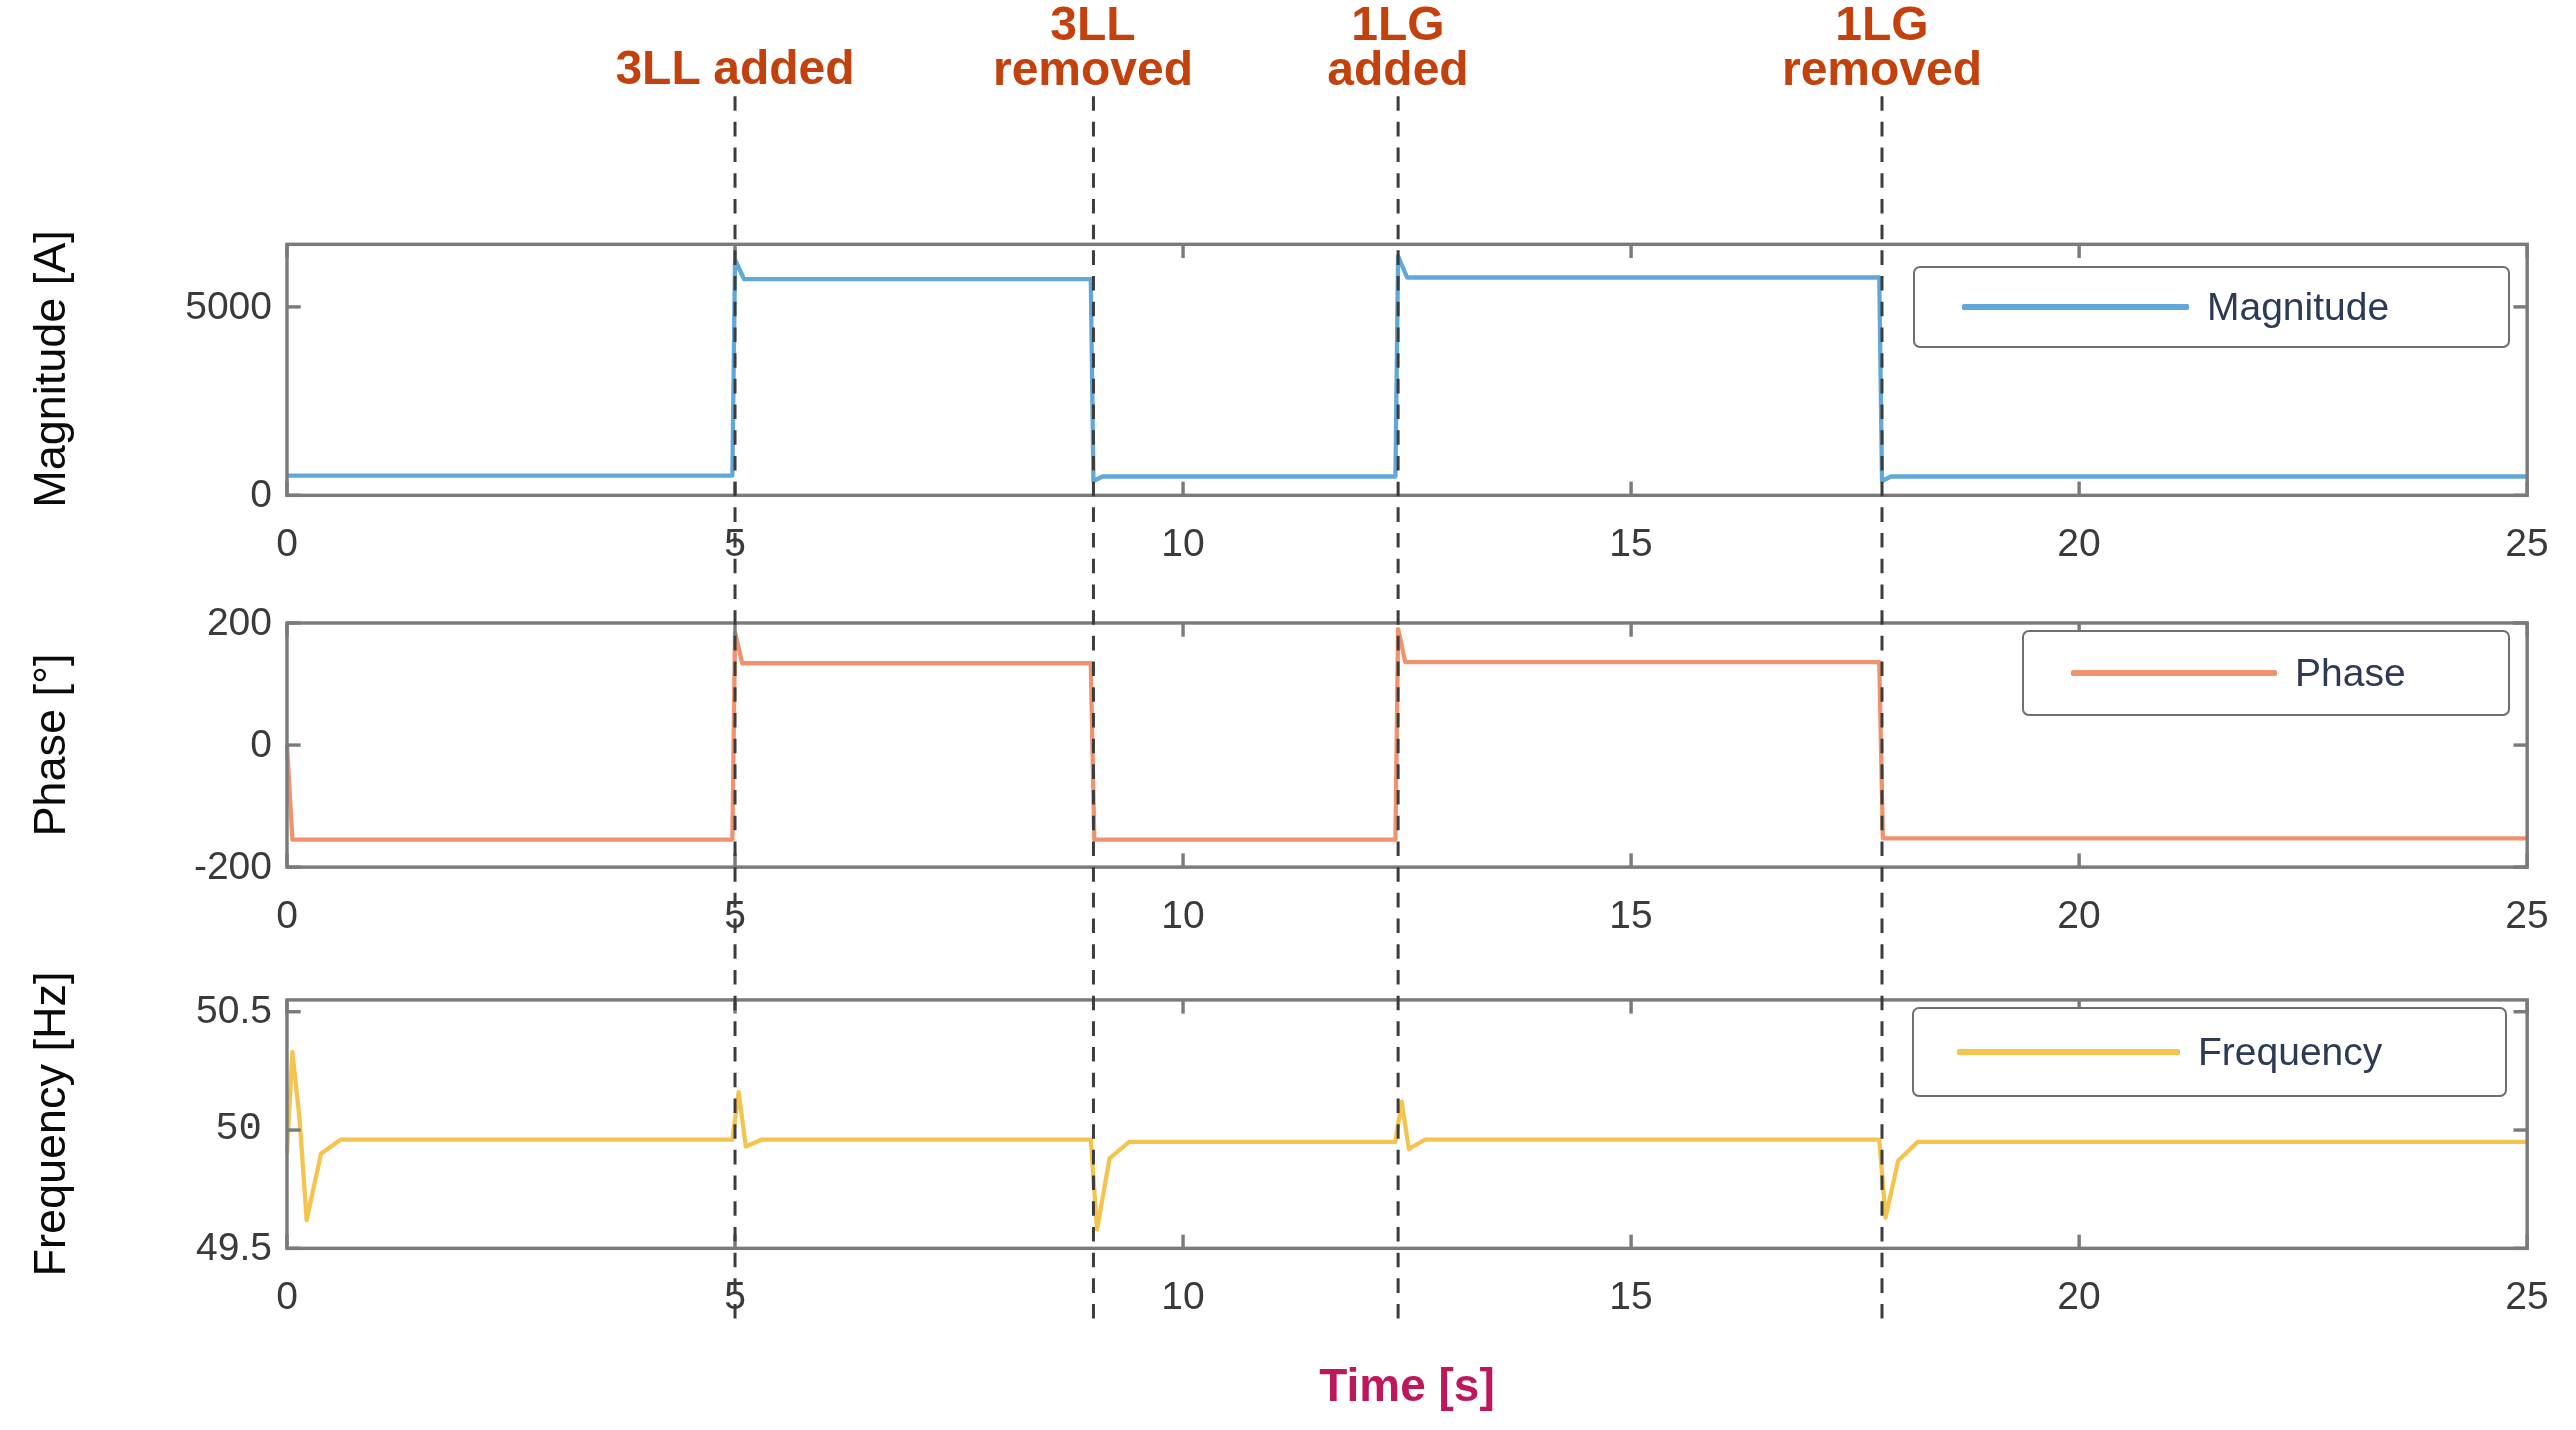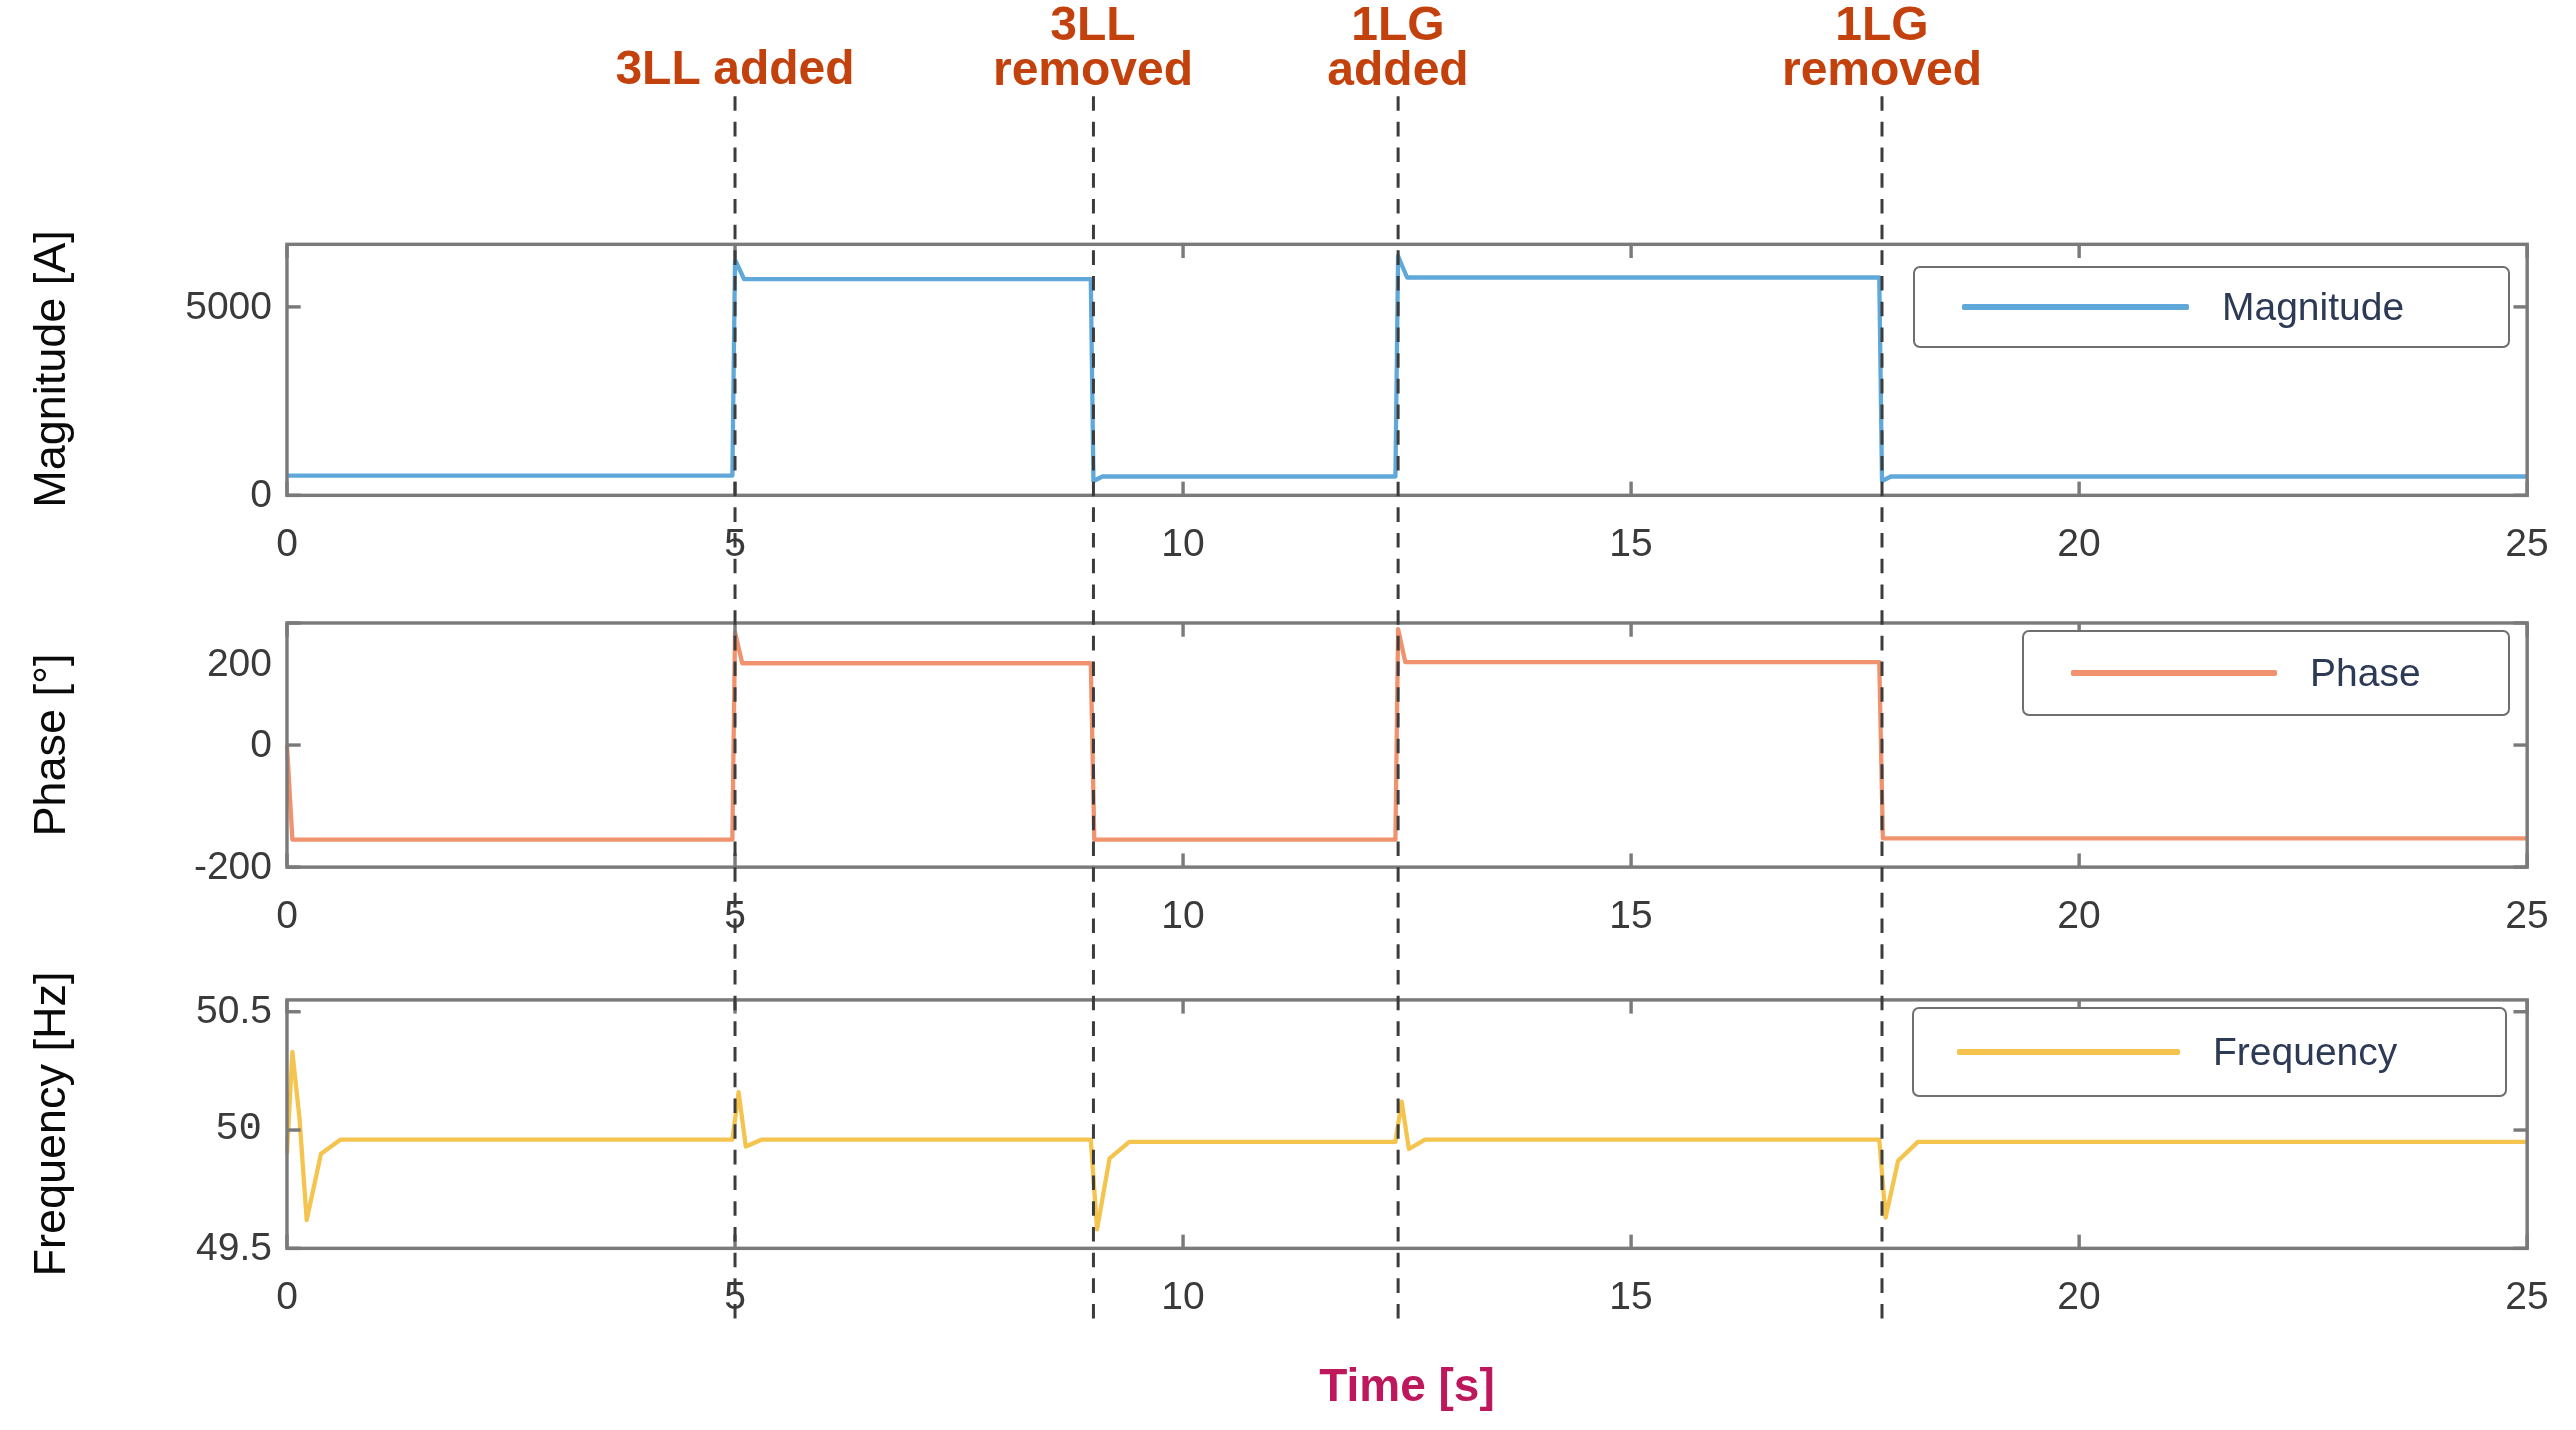--- a/index.html
+++ b/index.html
@@ -13,21 +13,21 @@
         font-size:46px;font-weight:700;color:#be185d;white-space:nowrap;}
   .tick-label{position:absolute;font-size:39px;font-weight:500;color:#3a3a3a;
         transform:translate(-50%,-50%);white-space:nowrap;}
   .ytick-label{position:absolute;font-size:39px;font-weight:500;color:#3a3a3a;
         width:171px;text-align:right;white-space:nowrap;}
   .annotation{position:absolute;transform:translateX(-50%);text-align:center;
         font-size:48px;line-height:45px;font-weight:700;color:#c2410c;white-space:nowrap;}
   .legend{position:absolute;display:flex;align-items:center;background:#fff;
         border:2.6px solid #6f6f6f;border-radius:6.9px;box-sizing:border-box;padding-left:47px;}
   .lg-line{display:inline-block;height:5.1px;border-radius:1.7px;flex:0 0 auto;}
-  .lg-text{font-size:39px;font-weight:500;color:#2c3a55;margin-left:33px;white-space:nowrap;}
+  .lg-text{font-size:39px;font-weight:500;color:#2c3a55;margin-left:18px;white-space:nowrap;}
   #legend-0{left:1913px;top:266px;width:597px;height:82px;}
   #legend-0 .lg-line{width:227px;}
   #legend-1{left:2022px;top:630px;width:488px;height:86px;}
   #legend-1 .lg-line{width:206px;}
   #legend-2{left:1912px;top:1007px;width:595px;height:90px;padding-left:43px;}
   #legend-2 .lg-line{width:223px;}
   #ylab-0{left:50px;top:369px;}
   #ylab-1{left:50px;top:745px;}
   #ylab-2{left:50px;top:1124px;}
 </style>
@@ -127,21 +127,21 @@
       <div class="tick-label" style="left: 2079px; top: 543px;">20</div>
       <div class="tick-label" style="left: 2527px; top: 543px;">25</div>
       <div class="ytick-label" style="left: 101px; top: 472px;">0</div>
       <div class="ytick-label" style="left: 101px; top: 284px;">5000</div>
       <div class="tick-label" style="left: 287px; top: 915px;">0</div>
       <div class="tick-label" style="left: 735px; top: 915px;">5</div>
       <div class="tick-label" style="left: 1183px; top: 915px;">10</div>
       <div class="tick-label" style="left: 1631px; top: 915px;">15</div>
       <div class="tick-label" style="left: 2079px; top: 915px;">20</div>
       <div class="tick-label" style="left: 2527px; top: 915px;">25</div>
-      <div class="ytick-label" style="left: 101px; top: 600px; margin-top: 41px;">200</div>
+      <div class="ytick-label" style="left: 101px; top: 600px;">200</div>
       <div class="ytick-label" style="left: 101px; top: 722px;">0</div>
       <div class="ytick-label" style="left: 101px; top: 844px;">-200</div>
       <div class="tick-label" style="left: 287px; top: 1296px;">0</div>
       <div class="tick-label" style="left: 735px; top: 1296px;">5</div>
       <div class="tick-label" style="left: 1183px; top: 1296px;">10</div>
       <div class="tick-label" style="left: 1631px; top: 1296px;">15</div>
       <div class="tick-label" style="left: 2079px; top: 1296px;">20</div>
       <div class="tick-label" style="left: 2527px; top: 1296px;">25</div>
       <div class="ytick-label" style="left: 101px; top: 988px;">50.5</div>
       <div class="ytick-label" style="left: 91px; top: 1107px; font-family: Liberation Mono, monospace;">50</div>

